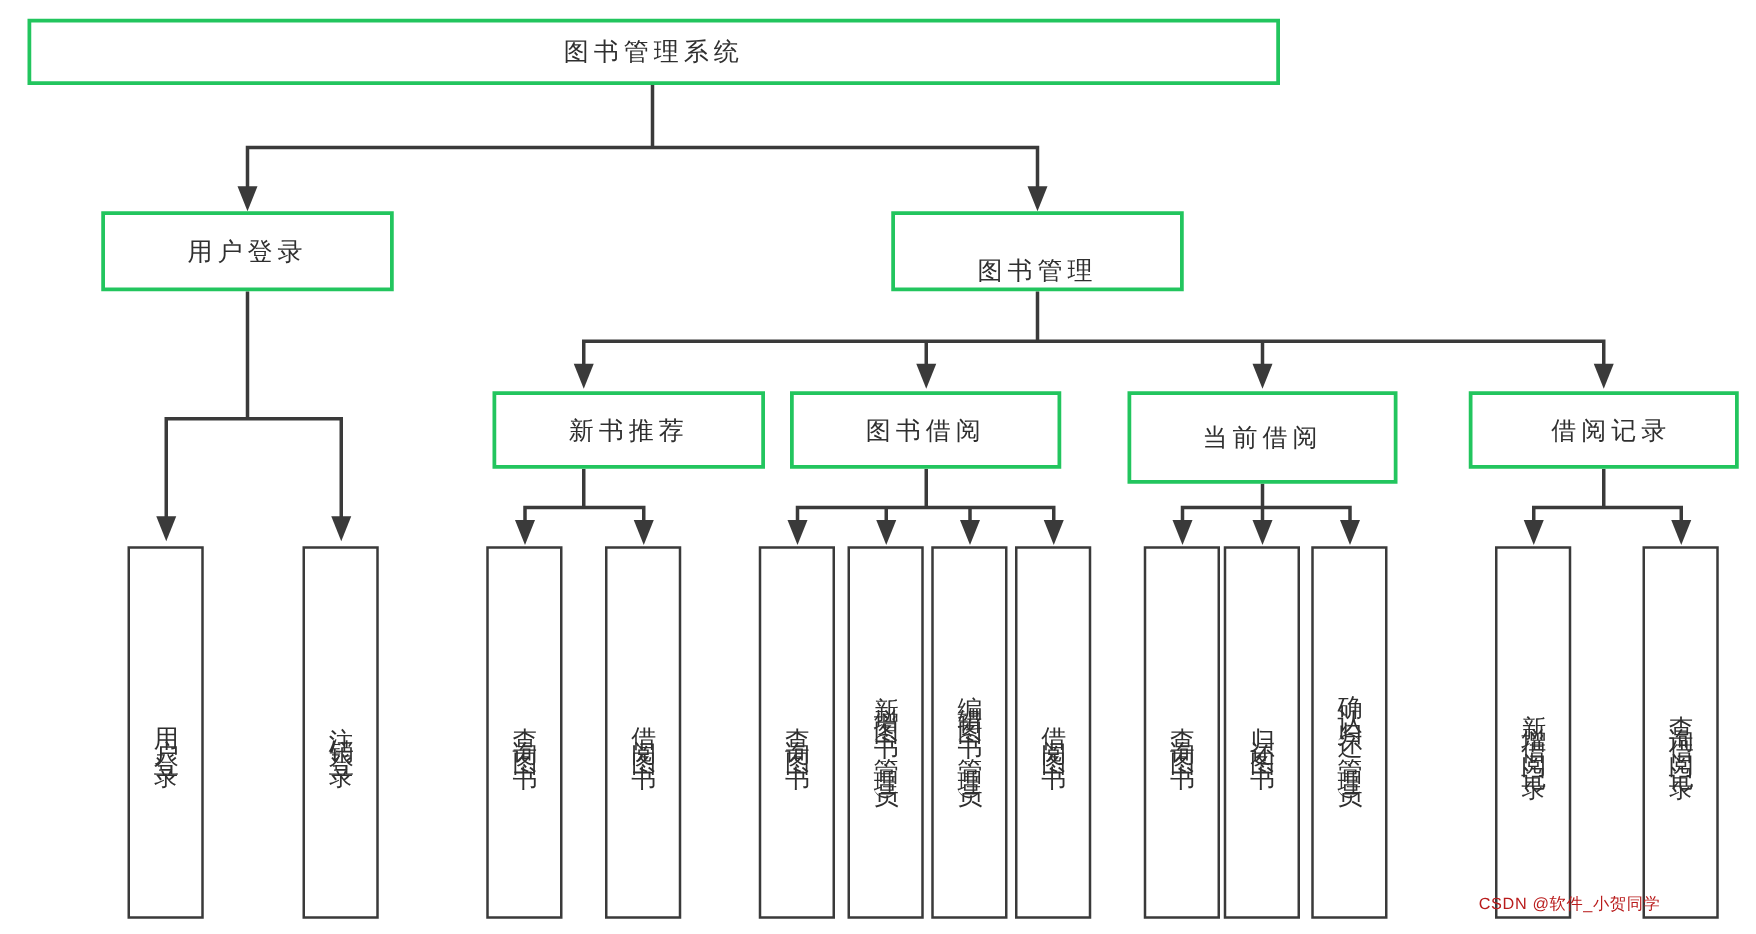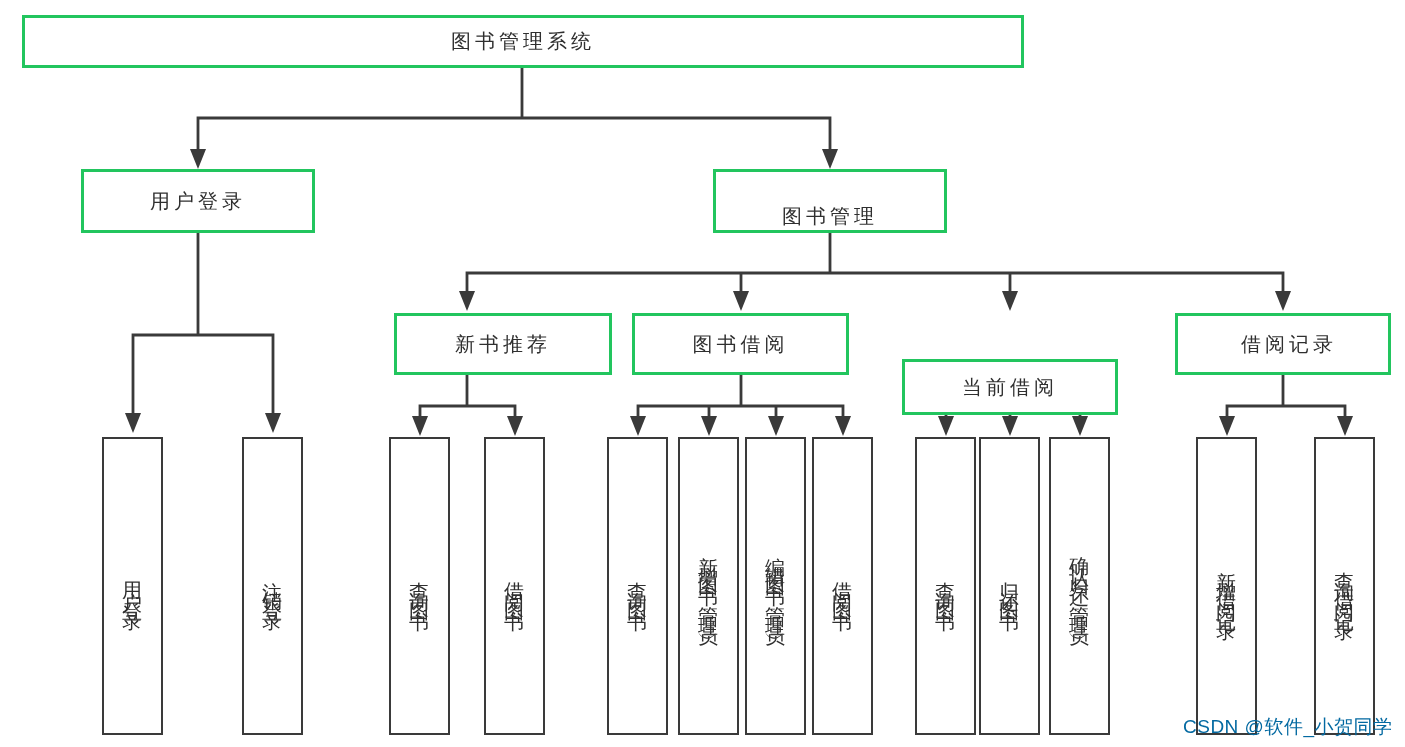--- a/index.html
+++ b/index.html
@@ -55,44 +55,44 @@
     color: #2f2f2f;
   }
   
   .n-root  { left: 22px;  top: 15px;  width: 1002px; height: 53px; }
   
   .n-login { left: 81px;  top: 169px; width: 234px;  height: 64px; }
   .n-mgmt  { left: 713px; top: 169px; width: 234px;  height: 64px; align-items: flex-end; }
   
   .n-rec   { left: 358px;  top: 313px; width: 218px; height: 62px; margin-left: 36px; }
   .n-bor   { left: 632px;  top: 313px; width: 217px; height: 62px; text-align: center; }
-  .n-cur   { left: 902px;  top: 313px; width: 216px; height: 56px; margin-top: 46px; }
+  .n-cur   { left: 902px;  top: 313px; width: 216px; height: 74px; }
   .n-recd  { left: 1175px; top: 313px; width: 216px; height: 62px; padding-left: 12px; }
   
   .l-a1 { left: 102px; }
   .l-a2 { left: 242px; }
   .l-b1 { left: 389px; }
   .l-b2 { left: 484px; }
   .l-c1 { left: 607px; }
   .l-c2 { left: 678px; }
   .l-c3 { left: 745px; }
   .l-c4 { left: 812px; }
   .l-d1 { left: 915px; }
   .l-d2 { left: 979px; }
   .l-d3 { left: 1049px; }
   .l-e1 { left: 1196px; }
   .l-e2 { left: 1314px; }
   .watermark {
     position: absolute;
     left: 1183px;
     top: 714px;
-    font-size: 19px;
+    font-size: 13px;
     font-weight: 500;
     letter-spacing: 0.5px;
-    color: #0369a1;
+    color: #b91c1c;
     z-index: 5;
     white-space: nowrap;
   }
   .connectors path { stroke: #3a3a3a; stroke-width: 2.8; fill: none; }
   .connectors polygon { fill: #3a3a3a; stroke: none; }
 </style>
 </head>
 <body>
 
 <div class="canvas">

